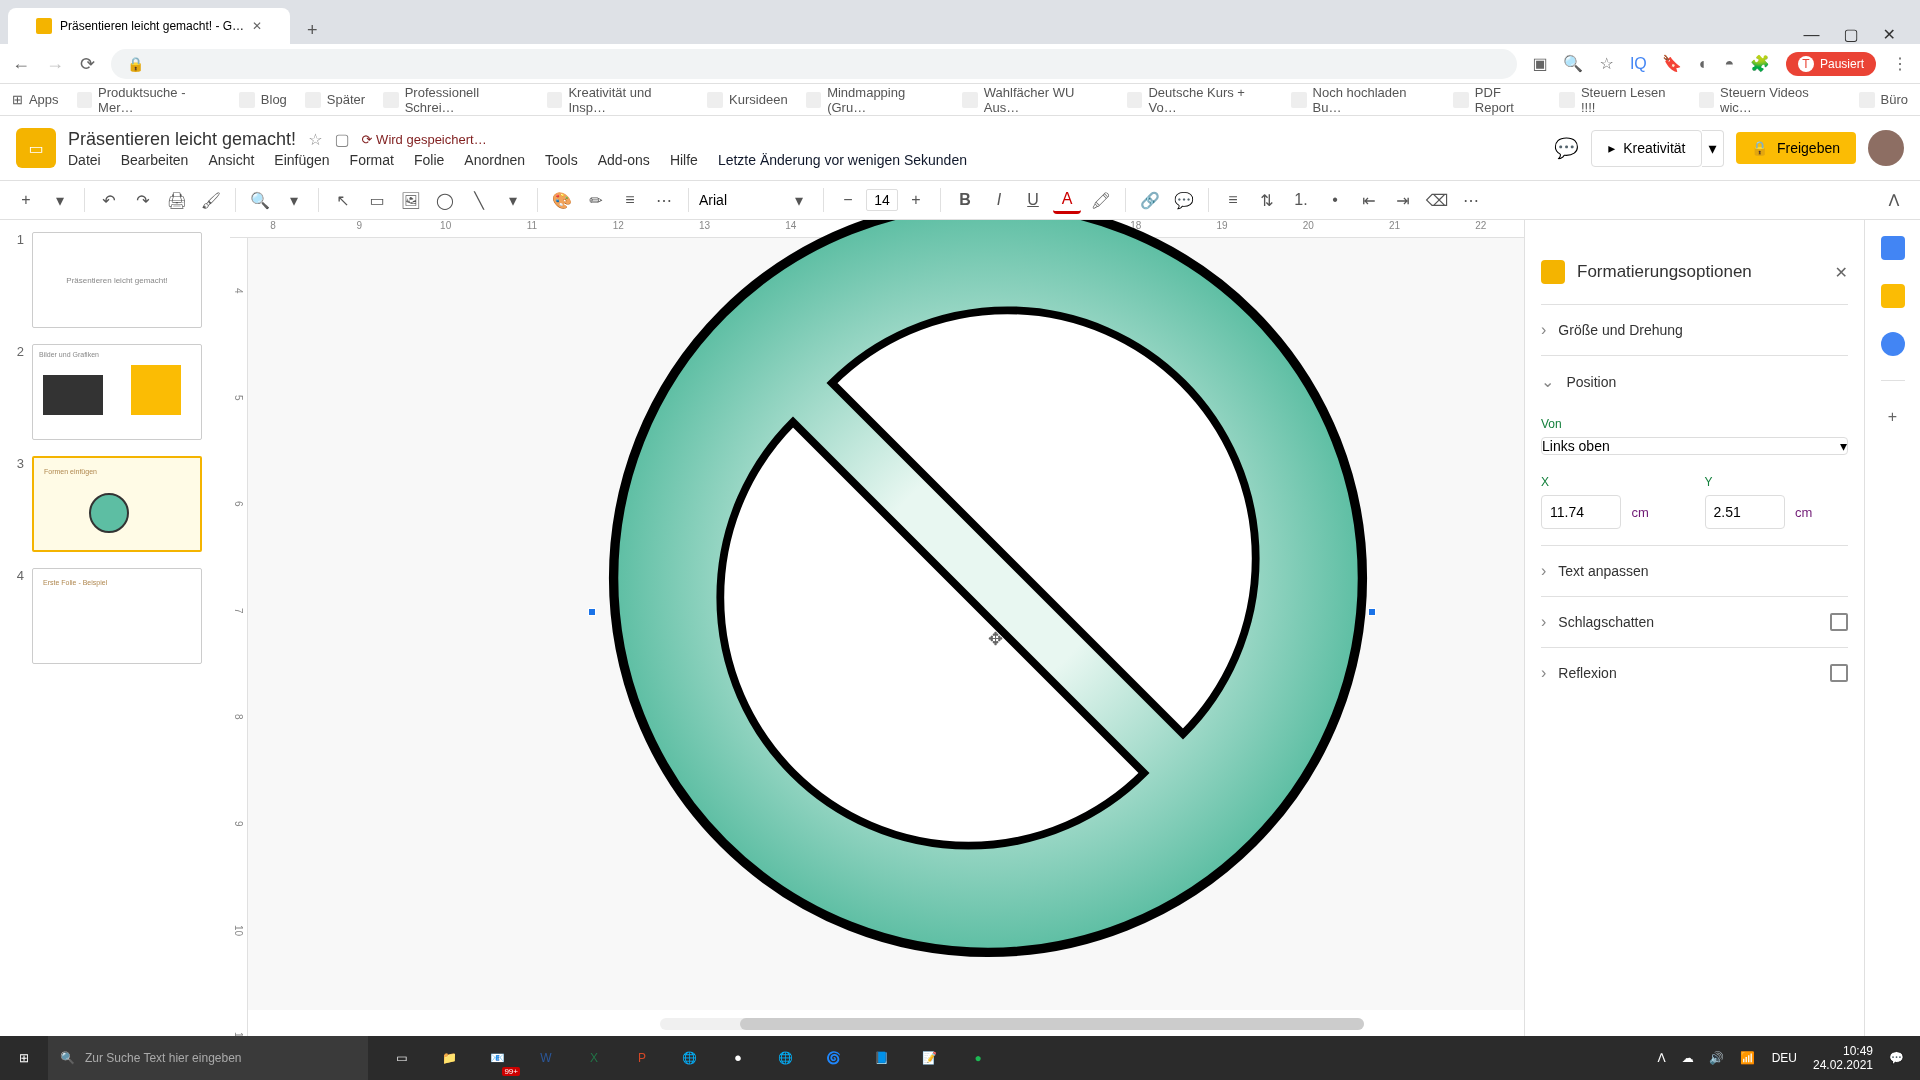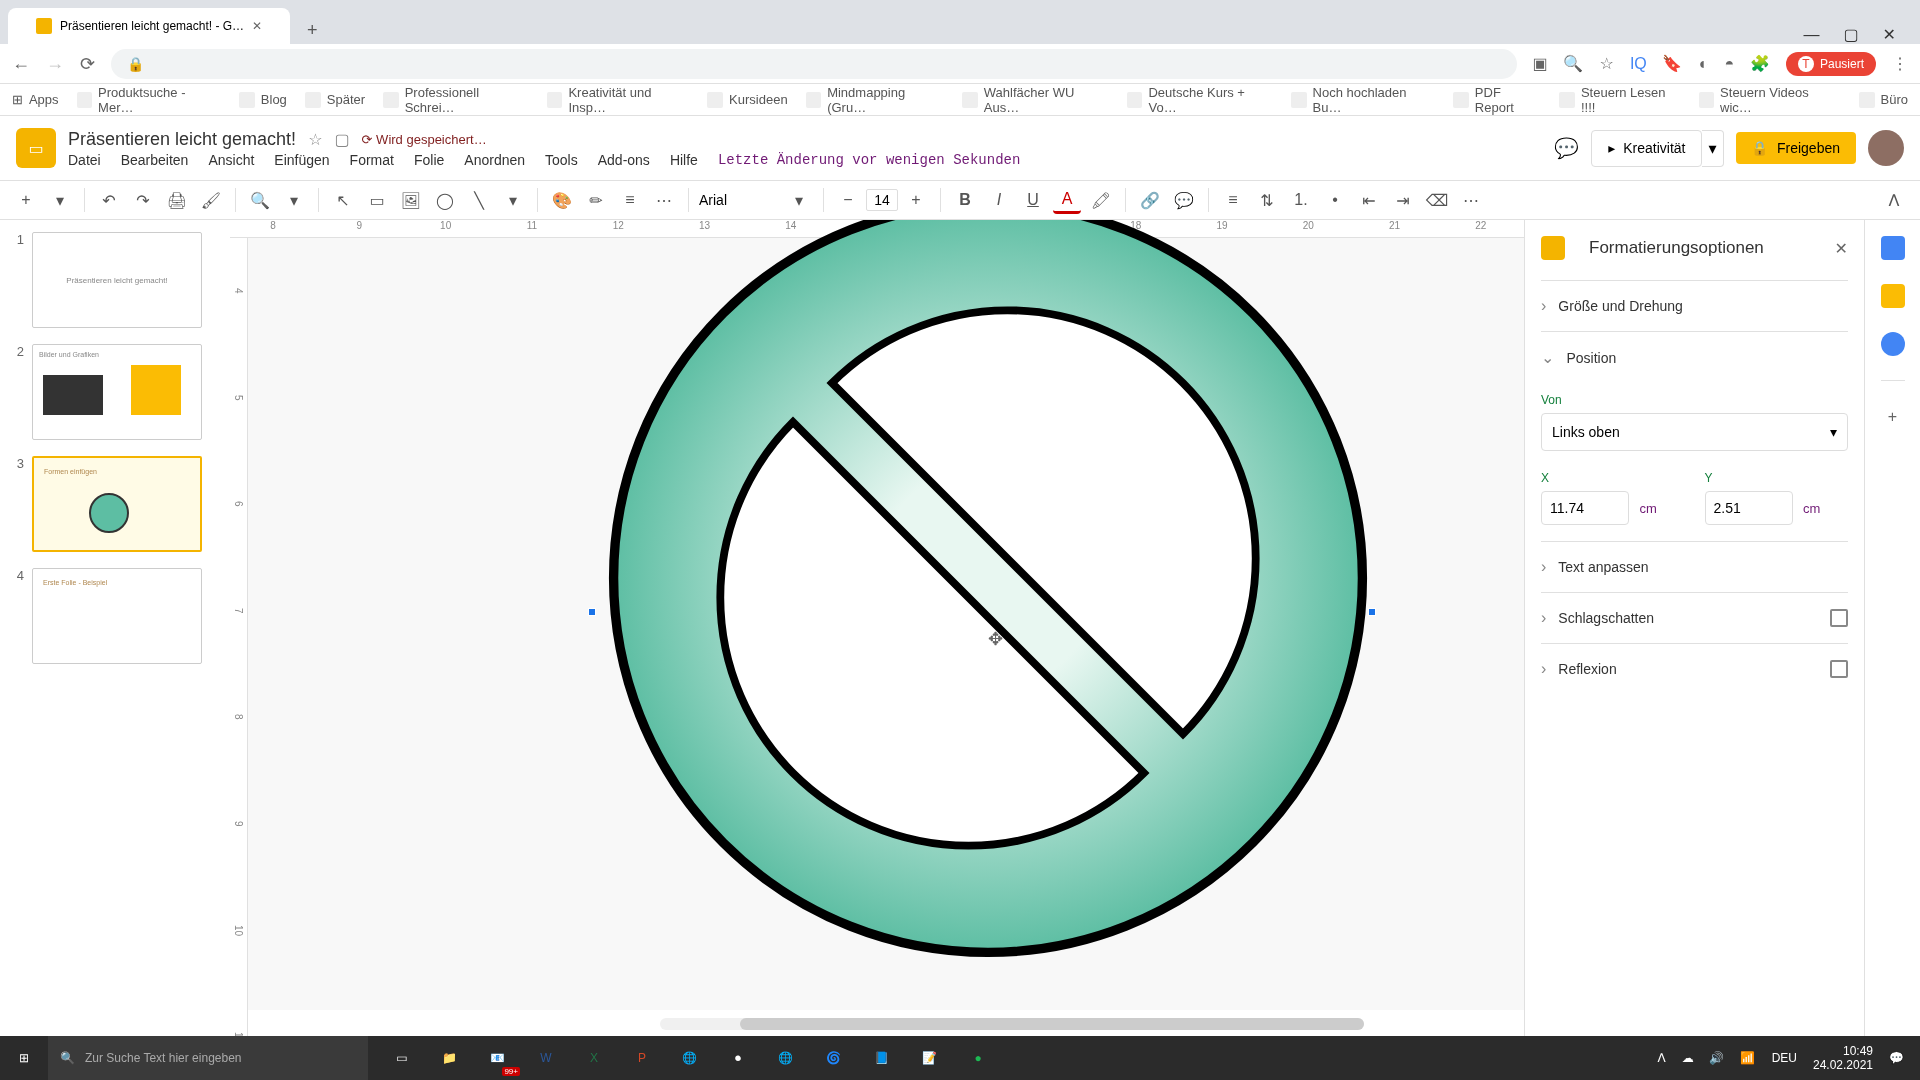--- a/index.html
+++ b/index.html
@@ -23,21 +23,21 @@
 .bookmark { display: flex; align-items: center; gap: 6px; }
 .bm-icon { width: 16px; height: 16px; background: #eee; border-radius: 2px; }
 
 
 .docs-header { height: 64px; display: flex; align-items: center; padding: 8px 16px; gap: 12px; }
 .docs-logo { width: 40px; height: 40px; background: #f4b400; border-radius: 6px; display: flex; align-items: center; justify-content: center; color: #fff; }
 .docs-title-area { display: flex; flex-direction: column; gap: 2px; }
 .docs-title-row { display: flex; align-items: center; gap: 12px; }
 .docs-title { font-size: 18px; color: #333; }
 .docs-menus { display: flex; gap: 20px; font-size: 14px; color: #333; }
-.docs-menus span:last-child { color: #701a75; font-family: Liberation Mono, monospace; }
+.docs-menus span:last-child { color: #0f172a; }
 .docs-header-right { margin-left: auto; display: flex; align-items: center; gap: 12px; }
 .present-btn { background: #fff; border: 1px solid #ddd; border-radius: 4px; padding: 8px 16px; display: flex; align-items: center; gap: 8px; font-size: 14px; }
 .present-drop { border: 1px solid #ddd; border-left: none; border-radius: 0 4px 4px 0; padding: 8px 6px; }
 .share-btn { background: #fbbc04; border-radius: 4px; padding: 8px 16px; display: flex; align-items: center; gap: 8px; font-size: 14px; font-weight: 500; }
 .avatar { width: 36px; height: 36px; border-radius: 50%; background: #8d6e63; }
 
 
 .toolbar { height: 40px; border-top: 1px solid #e0e0e0; border-bottom: 1px solid #e0e0e0; display: flex; align-items: center; padding: 0 12px; gap: 6px; }
 .tb-btn { width: 28px; height: 28px; display: flex; align-items: center; justify-content: center; color: #555; border-radius: 4px; }
 .tb-sep { width: 1px; height: 24px; background: #e0e0e0; margin: 0 4px; }
@@ -66,33 +66,33 @@
 .handle { position: absolute; width: 8px; height: 8px; background: #1a73e8; border: 1px solid #fff; }
 .move-cursor { position: absolute; left: 740px; top: 390px; font-size: 18px; color: #666; }
 .canvas-scroll { position: absolute; bottom: 60px; left: 430px; right: 160px; height: 12px; background: #f0f0f0; border-radius: 6px; }
 .canvas-scroll-thumb { position: absolute; left: 80px; right: 0; height: 100%; background: #ccc; border-radius: 6px; }
 
 
 .notes { position: absolute; bottom: 0; left: 18px; right: 0; height: 50px; border-top: 1px solid #e0e0e0; padding: 10px 20px; font-size: 14px; }
 
 
 .format-panel { width: 340px; border-left: 1px solid #e0e0e0; padding: 16px; }
-.format-header { display: flex; align-items: center; gap: 24px; margin-bottom: 20px; }
+.format-header { display: flex; align-items: center; gap: 12px; margin-bottom: 20px; margin-top: 24px; }
 .format-icon { width: 24px; height: 24px; background: #f4b400; border-radius: 4px; }
 .format-title { font-size: 17px; color: #333; flex: 1; }
 .format-section { border-top: 1px solid #e0e0e0; padding: 16px 0; display: flex; align-items: center; gap: 12px; cursor: pointer; }
 .section-chevron { color: #888; }
 .section-label { font-size: 14px; color: #333; flex: 1; }
 .checkbox { width: 18px; height: 18px; border: 2px solid #888; border-radius: 2px; }
 .position-content { padding: 0 0 16px 0; }
 .pos-label { font-size: 12px; color: #15803d; margin-bottom: 6px; margin-top: 10px; }
-.pos-select { border: 1px solid #ddd; border-radius: 4px; padding: 10px; font-size: 14px; display: flex; justify-content: space-between; }
+.pos-select { border: 1px solid #ddd; border-radius: 4px; font-size: 14px; display: flex; justify-content: space-between; }
 .pos-row { display: flex; gap: 20px; margin-top: 10px; }
 .pos-field { flex: 1; }
-.pos-input { border: 1px solid #ddd; border-radius: 4px; padding: 8px; font-size: 14px; width: 88px; display: inline-block; }
+.pos-input { border: 1px solid #ddd; border-radius: 4px; padding: 8px; font-size: 14px; width: 80px; display: inline-block; }
 .pos-unit { font-size: 13px; color: #701a75; margin-left: 6px; }
 
 
 .right-rail { width: 56px; display: flex; flex-direction: column; align-items: center; gap: 24px; padding-top: 16px; border-left: 1px solid #e0e0e0; }
 .rail-icon { width: 24px; height: 24px; border-radius: 4px; }
 
 
 .taskbar { position: fixed; bottom: 0; left: 0; right: 0; height: 44px; background: #2b2b2b; display: flex; align-items: center; color: #fff; font-size: 12px; }
 .tb-start { width: 48px; height: 100%; display: flex; align-items: center; justify-content: center; }
 .tb-search { flex: 0 0 320px; background: #3a3a3a; height: 100%; display: flex; align-items: center; padding: 0 12px; gap: 10px; }

